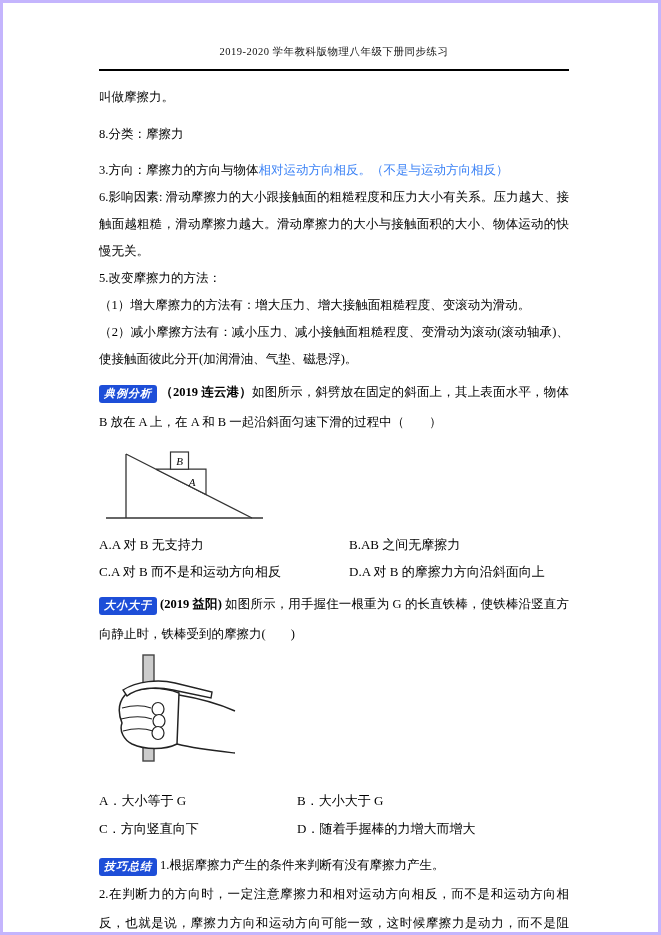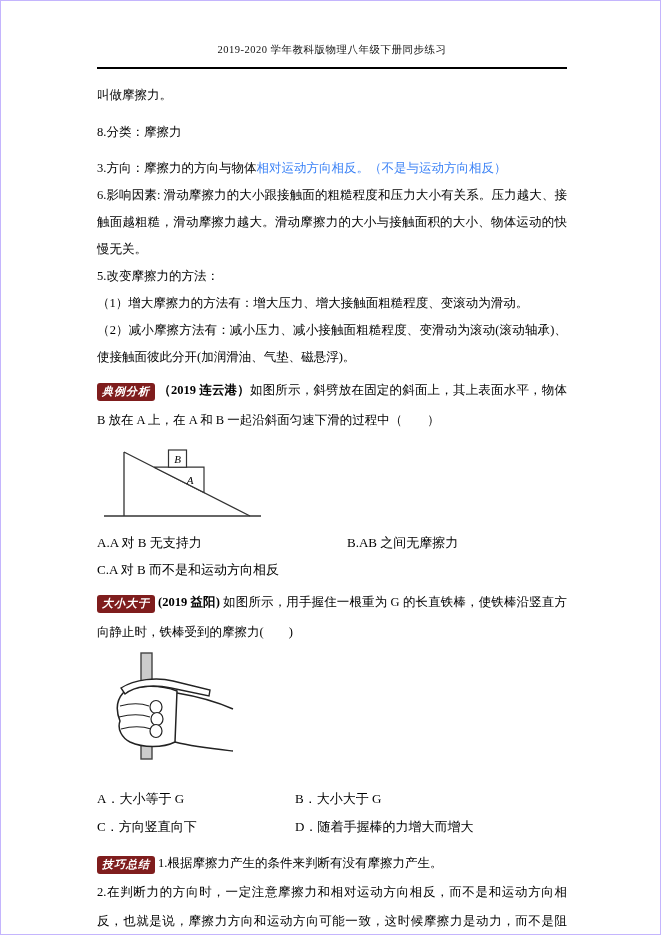--- a/index.html
+++ b/index.html
@@ -1,21 +1,21 @@
 <!DOCTYPE html>
 <html><head>
 <meta charset="utf-8">
 <style>
   * { margin:0; padding:0; box-sizing:border-box; }
   html,body { background:#ffffff; }
   .page {
     position:relative;
     width:661px; height:935px;
     background:#ffffff;
-    border:1px solid #c4b5fd;
+    border:3px solid #c4b5fd;
     font-family:"Liberation Serif","DejaVu Serif",serif;
     color:#000000;
     overflow:hidden;
   }
   .content {
     position:absolute; left:96px; top:42px; width:470px;
   }
   .doc-header {
     text-align:center; font-size:10.5px; line-height:14px; color:#111;
     letter-spacing:0.5px;
@@ -25,21 +25,21 @@
     margin:10px 0 12px 0;
   }
   .para { font-size:12.5px; line-height:27px; }
   .para.spaced { margin-bottom:9px; line-height:28px; }
   .para.just { text-align:justify; }
   .red { color:#3b82f6; }
   .q-block { margin-top:4px; }
   .q-lead { font-size:12.5px; line-height:30px; text-align:justify; }
   .badge {
     display:inline-block;
-    background:#7f1d1d; color:#ffffff;
+    background:#1d4ed8; color:#ffffff;
     font-size:11px; font-weight:bold; font-style:italic;
     line-height:15px; padding:1px 5px 2px 5px;
     border-radius:3px; margin-right:3px;
     vertical-align:-1px;
     letter-spacing:1px;
   }
   .src { font-weight:bold; }
   .figure1 { margin:8px 0 4px 6px; }
   .figure2 { margin:4px 0 2px 18px; }
   .opts { display:grid; font-size:13px; }
@@ -78,20 +78,21 @@
           <rect x="65.5" y="7" width="18" height="17.2" fill="#ffffff" stroke="#333" stroke-width="1.2"></rect>
           <text x="74.5" y="20" font-size="11" font-style="italic" text-anchor="middle">B</text>
           <text x="87" y="41" font-size="11" font-style="italic" text-anchor="middle">A</text>
         </svg>
       </div>
 
       <div class="opts opts-1">
         <div>A.A 对 B 无支持力</div>
         <div>B.AB 之间无摩擦力</div>
         <div>C.A 对 B 而不是和运动方向相反</div>
+        <div>D.A 对 B 的摩擦力方向沿斜面向上</div>
       </div>
     </div>
 
     <div class="q-block">
       <div class="q-lead"><span class="badge">大小大于</span><span class="src">(2019 益阳)</span><span> 如图所示，用手握住一根重为 G 的长直铁棒，使铁棒沿竖直方向静止时，铁棒受到的摩擦力(　　)</span></div>
 
       <div class="figure2">
         <svg width="120" height="110" viewBox="0 0 120 110">
 
           <rect x="26" y="2" width="11" height="106" fill="#cccccc" stroke="#444" stroke-width="1.4"></rect>

